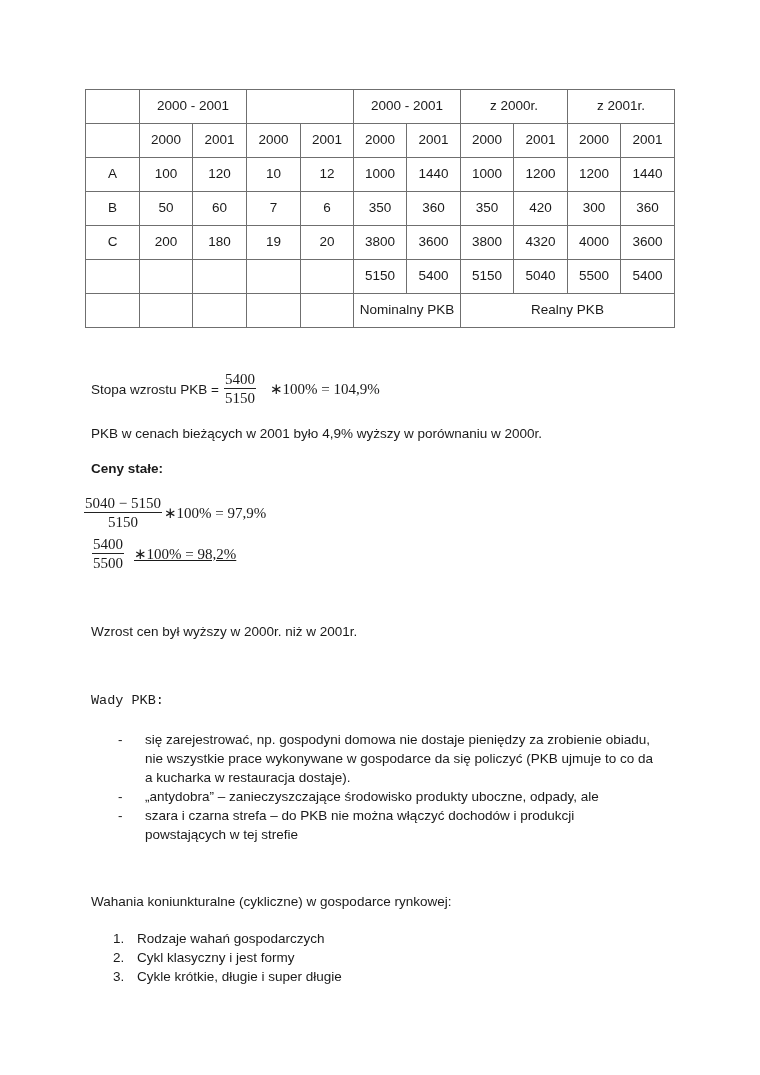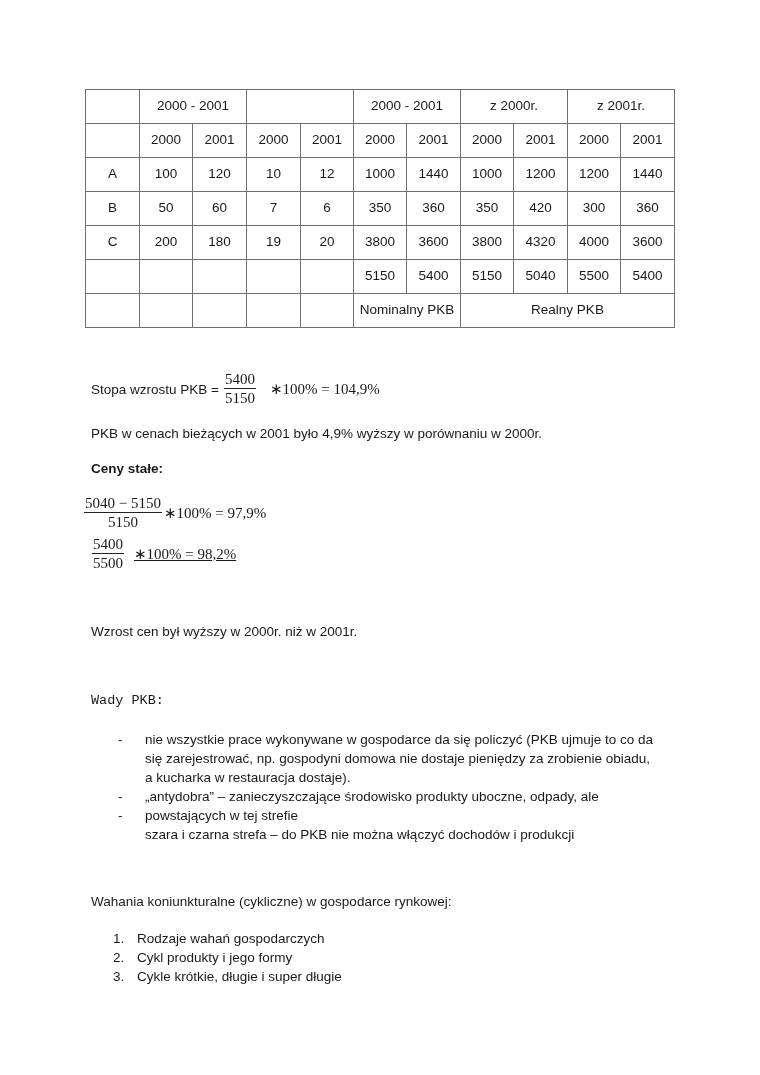--- a/index.html
+++ b/index.html
@@ -153,45 +153,45 @@
     <span class="math" style="margin-left:10px;text-decoration:underline;">∗100% = 98,2%</span>
   </div>
 
   <div class="abs" style="left:91px; top:624px;">Wzrost cen był wyższy w 2000r. niż w 2001r.</div>
 
   <div class="abs" style="left:91px; top:693px;font-family:Liberation Mono, monospace;">Wady PKB:</div>
 
   <ul class="list" style="top:730px;">
     <li>
       <span class="marker">-</span>
+      <div>się zarejestrować, np. gospodyni domowa nie dostaje pieniędzy za zrobienie obiadu,</div>
       <div>nie wszystkie prace wykonywane w gospodarce da się policzyć (PKB ujmuje to co da</div>
-      <div>się zarejestrować, np. gospodyni domowa nie dostaje pieniędzy za zrobienie obiadu,</div>
       <div>a kucharka w restauracja dostaje).</div>
     </li>
     <li>
       <span class="marker">-</span>
       <div>„antydobra” – zanieczyszczające środowisko produkty uboczne, odpady, ale</div>
     </li>
     <li>
       <span class="marker">-</span>
+      <div>szara i czarna strefa – do PKB nie można włączyć dochodów i produkcji</div>
       <div>powstających w tej strefie</div>
-      <div>szara i czarna strefa – do PKB nie można włączyć dochodów i produkcji</div>
     </li>
   </ul>
 
   <div class="abs" style="left:91px; top:894px;">Wahania koniunkturalne (cykliczne) w gospodarce rynkowej:</div>
 
   <ul class="list" style="top:929px; left:113px;">
     <li style="padding-left:24px;">
       <span class="marker">1.</span>
       <span>Rodzaje wahań gospodarczych</span>
     </li>
     <li style="padding-left:24px;">
       <span class="marker">2.</span>
-      <span>Cykl produkty i jego formy</span>
+      <span>Cykl klasyczny i jest formy</span>
     </li>
     <li style="padding-left:24px;">
       <span class="marker">3.</span>
       <span>Cykle krótkie, długie i super długie</span>
     </li>
   </ul>
 
 </div>
 
 </body></html>

